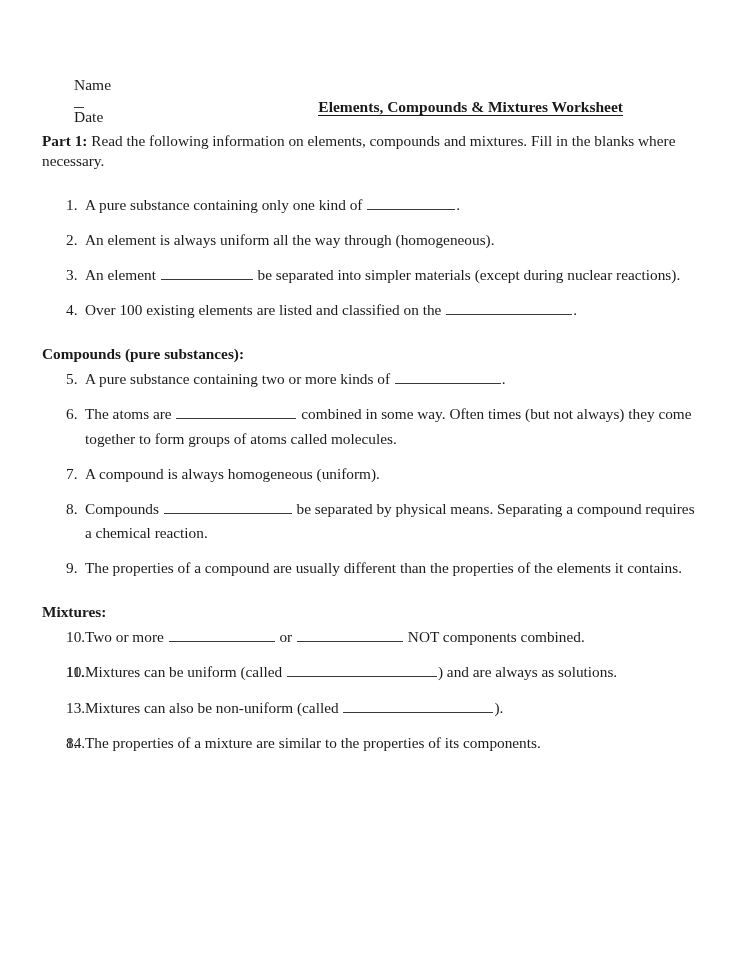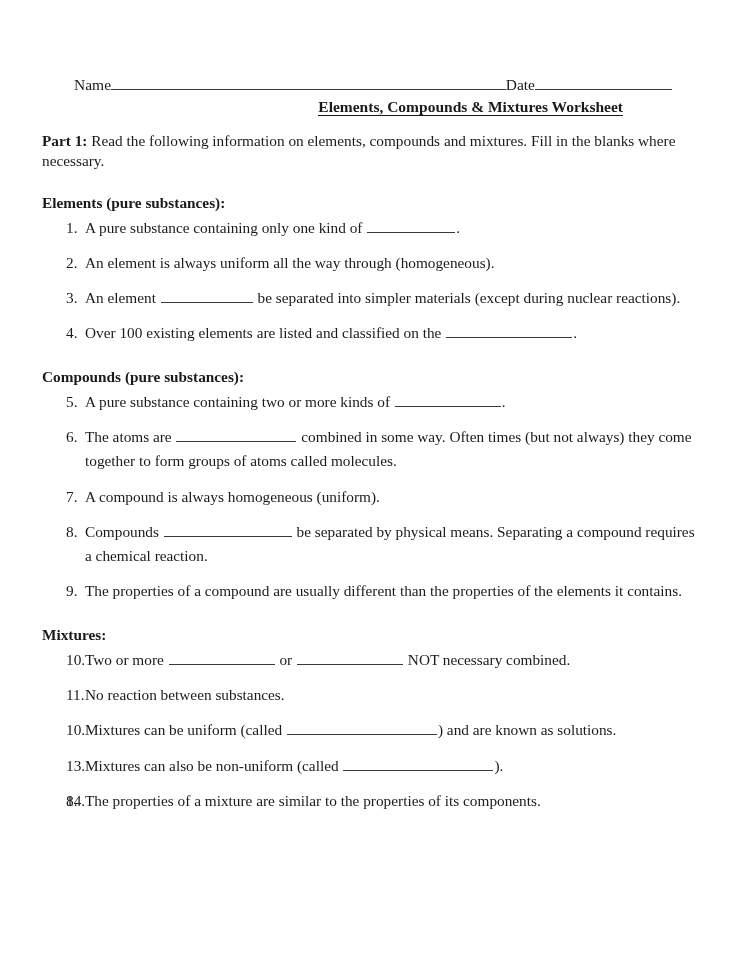--- a/index.html
+++ b/index.html
@@ -26,20 +26,21 @@
   
   .namedate {
     position: absolute;
     top: 76px;
     left: 74px;
     width: 598px;
     display: flex;
     align-items: baseline;
     font-size: 15.5px;
     white-space: nowrap;
+    flex-direction: column;
   }
   .namedate .lbl { flex: 0 0 auto; }
   .rule {
     display: inline-block;
     border-bottom: 1px solid #3a3a3a;
     height: 0.85em;
     vertical-align: baseline;
   }
   .rule.name-rule { flex: 1 1 auto; min-width: 10px; }
   .rule.date-rule { flex: 0 0 137px; }
@@ -132,44 +133,43 @@
   </div>
 
   <div class="body-wrap">
 
     <p class="intro">
       <b>Part 1:</b><span> Read the following information on elements, compounds and mixtures.  Fill in the blanks where necessary.</span>
     </p>
 
     <div id="sections-host">
         <div class="section">
-          <div class="section-head">Elements (pure substances):</div>
           <ol class="items">
             <li><span class="num">1.</span><span>A pure substance containing only one kind of </span><span class="blank" style="width: 88px;"></span><span>.</span></li>
             <li><span class="num">2.</span><span>An element is always uniform all the way through (homogeneous).</span></li>
             <li><span class="num">3.</span><span>An element </span><span class="blank" style="width: 92px;"></span><span> be separated into simpler materials (except during nuclear reactions).</span></li>
             <li><span class="num">4.</span><span>Over 100 existing elements are listed and classified on the </span><span class="blank" style="width: 126px;"></span><span>.</span></li>
           </ol>
         </div>
         <div class="section">
           <div class="section-head">Compounds (pure substances):</div>
           <ol class="items">
             <li><span class="num">5.</span><span>A pure substance containing two or more kinds of </span><span class="blank" style="width: 106px;"></span><span>.</span></li>
             <li><span class="num">6.</span><span>The atoms are </span><span class="blank" style="width: 120px;"></span><span> combined in some way.  Often times (but not always) they come together to form groups of atoms called molecules.</span></li>
             <li><span class="num">7.</span><span>A compound is always homogeneous (uniform).</span></li>
             <li><span class="num">8.</span><span>Compounds </span><span class="blank" style="width: 128px;"></span><span> be separated by physical means.  Separating a compound requires a chemical reaction.</span></li>
             <li><span class="num">9.</span><span>The properties of a compound are usually different than the properties of the elements it contains.</span></li>
           </ol>
         </div>
         <div class="section">
           <div class="section-head">Mixtures:</div>
           <ol class="items">
-            <li><span class="num">10.</span><span>Two or more </span><span class="blank" style="width: 106px;"></span><span> or </span><span class="blank" style="width: 106px;"></span><span> NOT necessary combined.</span></li>
-            <li><span class="num">11.</span><span>No reaction between substances.</span></li>
-            <li><span class="num">10.</span><span>Mixtures can be uniform (called </span><span class="blank" style="width: 150px;"></span><span>) and are known as solutions.</span></li>
+            <li><span class="num">10.</span><span>Two or more </span><span class="blank" style="width: 106px;"></span><span> or </span><span class="blank" style="width: 106px;"></span><span> NOT components combined.</span></li>
+            <li><span class="num">11.</span></li>
+            <li><span class="num">10.</span><span>Mixtures can be uniform (called </span><span class="blank" style="width: 150px;"></span><span>) and are always as solutions.</span></li>
             <li><span class="num">13.</span><span>Mixtures can also be non-uniform (called </span><span class="blank" style="width: 150px;"></span><span>).</span></li>
             <li><span class="num">14.</span></li>
             <li><span class="num">8.</span><span>The properties of a mixture are similar to the properties of its components.</span></li>
           </ol>
         </div>
       </div>
 
   </div>
 </div>
 

